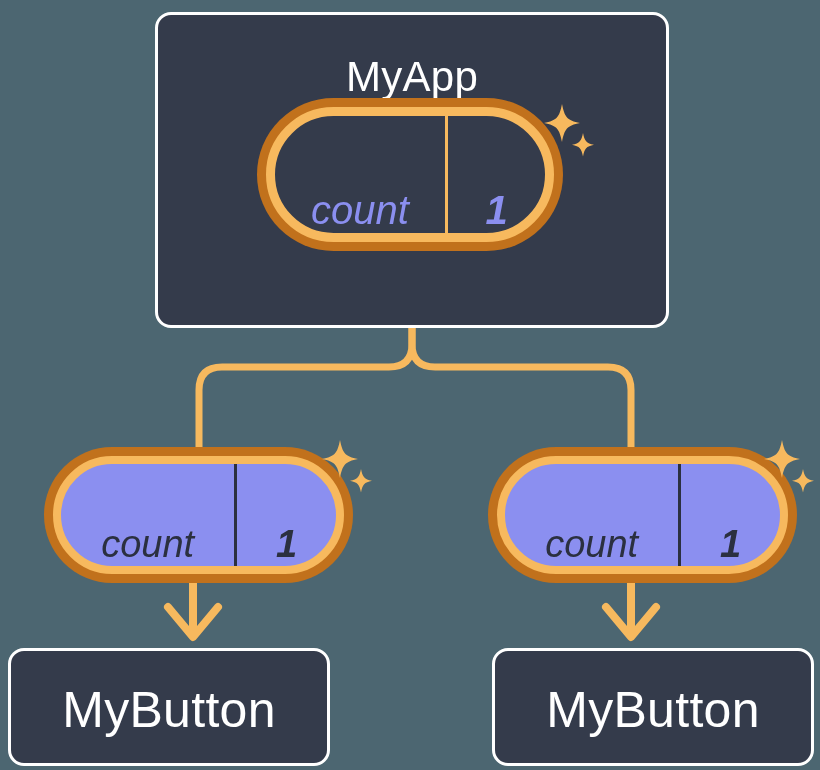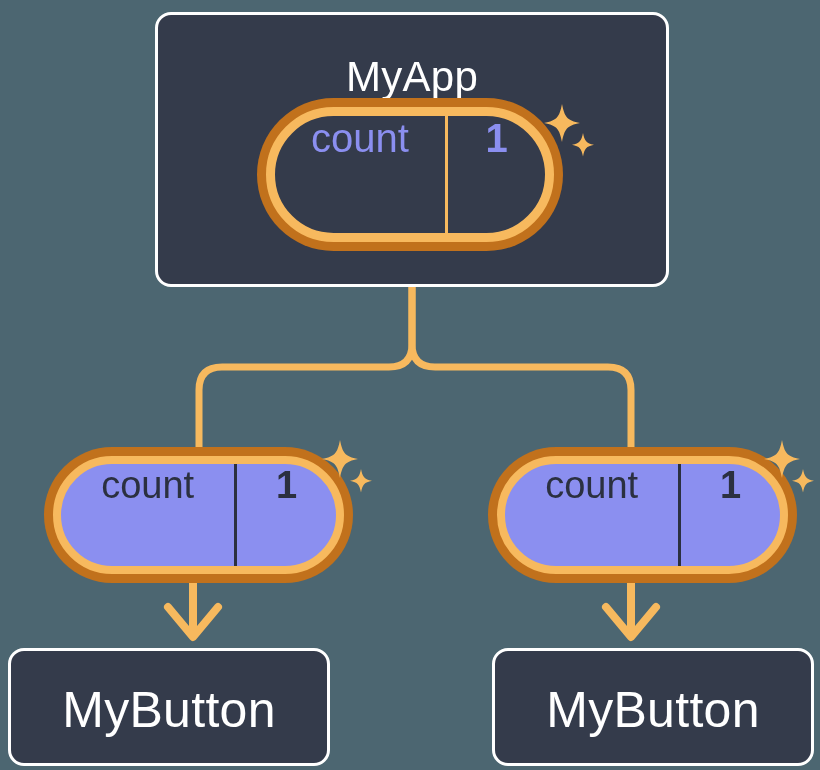--- a/index.html
+++ b/index.html
@@ -41,21 +41,21 @@
     right: 0;
     text-align: center;
     color: #ffffff;
     font-weight: 400;
     letter-spacing: 0.3px;
   }
   #card-app {
     left: 155px;
     top: 12px;
     width: 514px;
-    height: 275px;
+    height: 316px;
   }
   #card-app .card-title {
     top: 38px;
     font-size: 42px;
   }
   #card-btn-left {
     left: 8px;
     top: 648px;
     width: 322px;
     height: 118px;
@@ -68,23 +68,24 @@
   }
   .btn-card .card-title {
     top: 30px;
     font-size: 50px;
   }
 
   
   .pill {
     position: absolute;
     display: flex;
-    align-items: flex-start;
+    align-items: flex-end;
     box-sizing: border-box;
     border-radius: 999px;
+    font-style: italic;
   }
 
   
   #pill-app {
     left: 266px;
     top: 107px;
     width: 288px;
     height: 135px;
     background: #343b4b;
     border: 9px solid #f7b95e;

